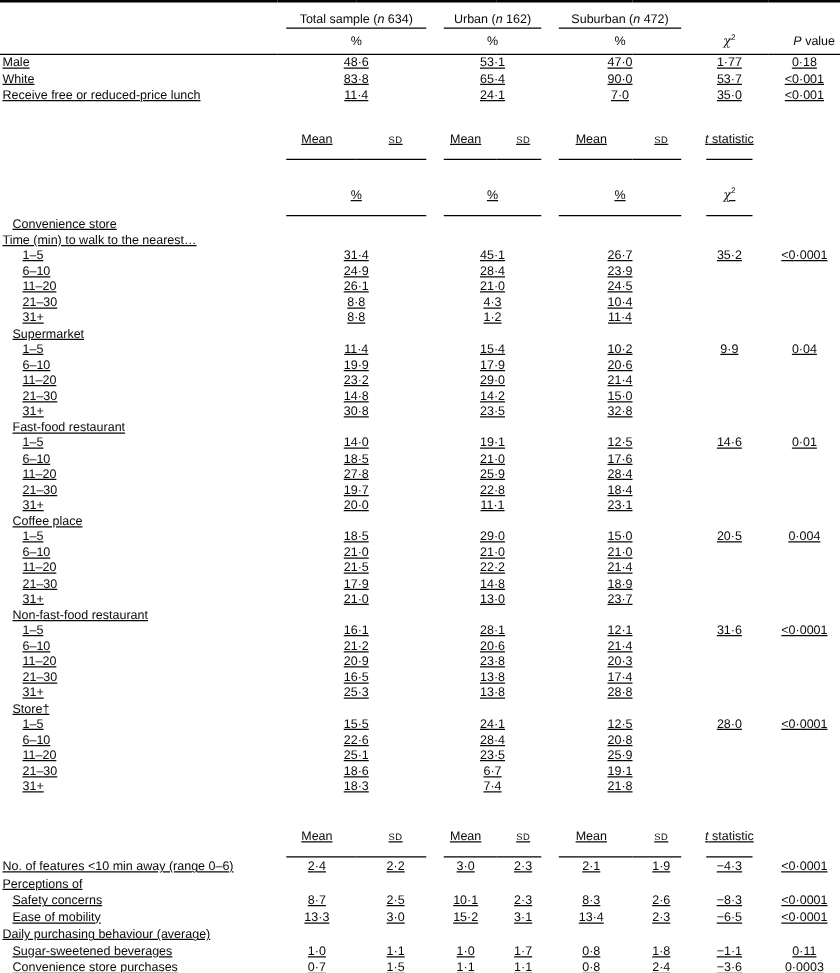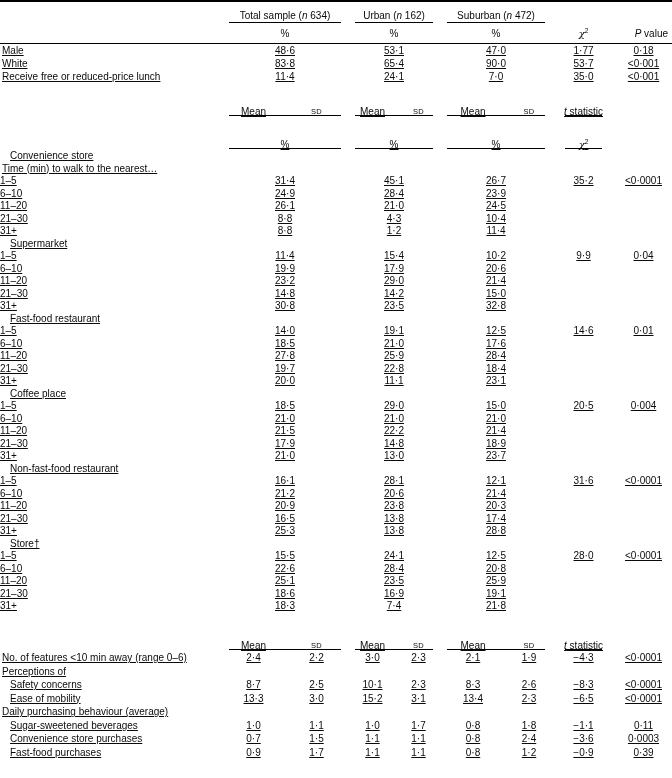--- a/index.html
+++ b/index.html
@@ -21,27 +21,27 @@
     white-space: nowrap;
     overflow: visible;
     vertical-align: middle;
     line-height: 11px;
   }
   
   .num  { text-align: center; }
   .stub { text-align: left; }
   .i0 { padding-left: 2px; }
   .i1 { padding-left: 10px; }
-  .i2 { }
+  .i2 { padding-left: 18px; }
   .pr { text-align: right; padding-right: 4px; }
 
   
   tr.toprow td { border-top: 2px solid #000; height: 19px; vertical-align: bottom; padding-bottom: 3px; }
   tr.subrow td { border-bottom: 1.5px solid #000; height: 19px; vertical-align: middle; }
-  tr.hb td { height: 21px; vertical-align: bottom; padding-bottom: 0; }
+  tr.hb td { height: 21px; vertical-align: bottom; padding-bottom: 12px; }
   tbody tr { height: 12.5px; text-decoration: underline; }
   tr.gap td { height: 12px; }
 
   
   .ul, .ul-l, .ul-r, .ul-n { position: relative; }
   .ul::after, .ul-l::after, .ul-r::after, .ul-n::after {
     content: ""; position: absolute; bottom: 1px; border-bottom: 1px solid #000;
   }
   .ul::after   { left: 7px;  right: 7px; }
   .ul-l::after { left: 7px;  right: 0; }
@@ -379,21 +379,21 @@
         <td class="stub i2">11–20</td>
         <td class="num" colspan="2">25·1</td>
         <td class="num" colspan="2">23·5</td>
         <td class="num" colspan="2">25·9</td>
         <td class="num"></td>
         <td class="num"></td>
       </tr>
       <tr>
         <td class="stub i2">21–30</td>
         <td class="num" colspan="2">18·6</td>
-        <td class="num" colspan="2">16·9</td>
+        <td class="num" colspan="2">6·7</td>
         <td class="num" colspan="2">19·1</td>
         <td class="num"></td>
         <td class="num"></td>
       </tr>
       <tr>
         <td class="stub i2">31+</td>
         <td class="num" colspan="2">18·3</td>
         <td class="num" colspan="2">7·4</td>
         <td class="num" colspan="2">21·8</td>
         <td class="num"></td>

